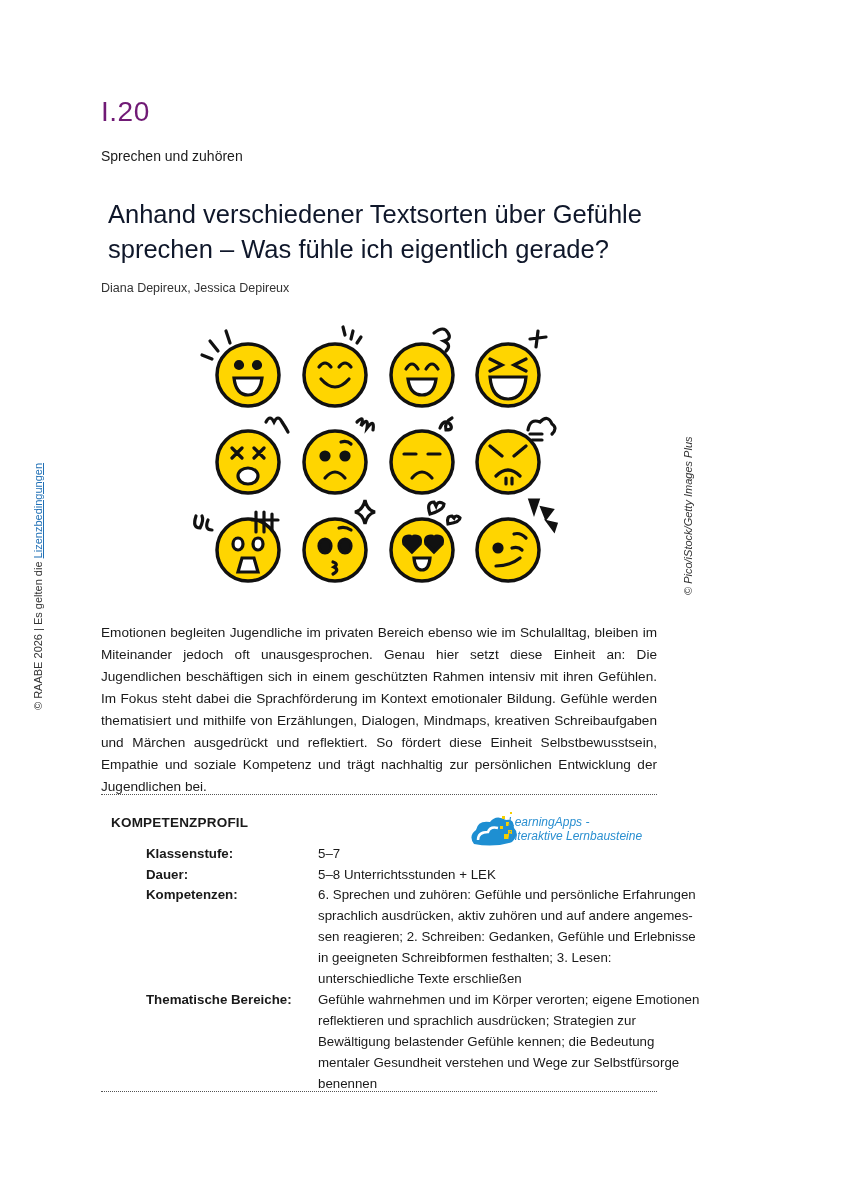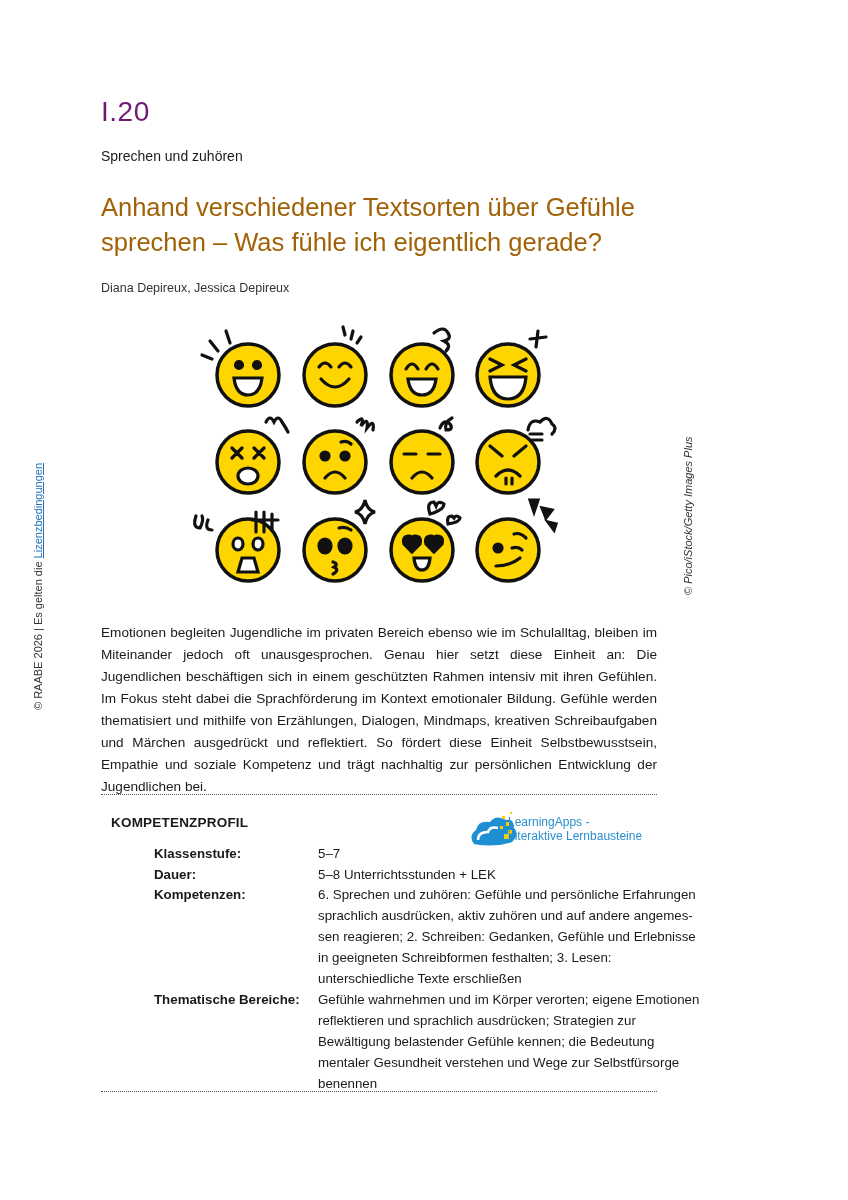--- a/index.html
+++ b/index.html
@@ -1,32 +1,32 @@
 <!DOCTYPE html>
 <html><head>
 <meta charset="utf-8">
 <style>
   html, body { margin:0; padding:0; background:#ffffff; }
   body { width:848px; height:1200px; position:relative; overflow:hidden;
          font-family:"Liberation Sans", sans-serif; color:#1a1a1a; }
   .unit-number { position:absolute; left:101px; top:96px; font-size:28px; color:#701a75; letter-spacing:0.5px; }
   .section-label { position:absolute; left:101px; top:148px; font-size:14px; color:#1a1a1a; }
-  .title { position:absolute; left:101px; top:190px; width:580px; font-size:25.5px; line-height:35px; color:#a16207; font-weight:normal; margin:0; }
+  .title { position:absolute; left:101px; top:190px; width:580px; font-size:25.5px; line-height:35px; color:#0f172a; font-weight:normal; margin:7px; }
   .authors { position:absolute; left:101px; top:281px; font-size:12.5px; color:#333; }
   .emoji-grid { position:absolute; left:180px; top:320px; width:400px; height:280px; }
   .side-left { position:absolute; left:32px; top:710px; transform:rotate(-90deg); transform-origin:left top; font-size:11px; color:#333; white-space:nowrap; }
   .side-left a { color:#1f6fb5; text-decoration:underline; }
   .side-right { position:absolute; left:682px; top:595px; transform:rotate(-90deg); transform-origin:left top; font-size:11px; color:#333; white-space:nowrap; font-style:italic; }
   .intro { position:absolute; left:101px; top:622px; width:556px; font-size:13.6px; line-height:22px; color:#1a1a1a; text-align:justify; margin:0; hyphens:manual; }
   .dotted { position:absolute; left:101px; width:556px; border-top:1.5px dotted #555; height:0; }
   .profile-heading { position:absolute; left:111px; top:815px; font-size:13.5px; font-weight:bold; color:#1a1a1a; letter-spacing:0.2px; }
   .la-logo { position:absolute; left:468px; top:810px; width:190px; height:40px; }
-  .la-text { position:absolute; left:508px; top:815px; font-size:12px; line-height:14px; color:#2a8fd0; }
+  .la-text { position:absolute; left:508px; top:815px; font-size:12px; line-height:14px; color:#2a8fd0;font-style:italic; }
   .prow { position:absolute; left:111px; width:546px; font-size:13.3px; line-height:21px; }
-  .prow .k { position:absolute; left:8px; top:0; width:160px; font-weight:bold; color:#1a1a1a;padding-left:35px; }
+  .prow .k { position:absolute; left:0; top:0; width:160px; font-weight:bold; color:#1a1a1a;padding-left:35px; }
   .prow .v { position:absolute; left:159px; top:0; width:385px; color:#1a1a1a;margin-left:48px; }
 </style>
 </head>
 <body>
 
 <div class="unit-number">I.20</div>
 <div class="section-label">Sprechen und zuhören</div>
 <h1 class="title">
   <span>Anhand verschiedener Textsorten über Gefühle</span><br>
   <span>sprechen – Was fühle ich eigentlich gerade?</span>

